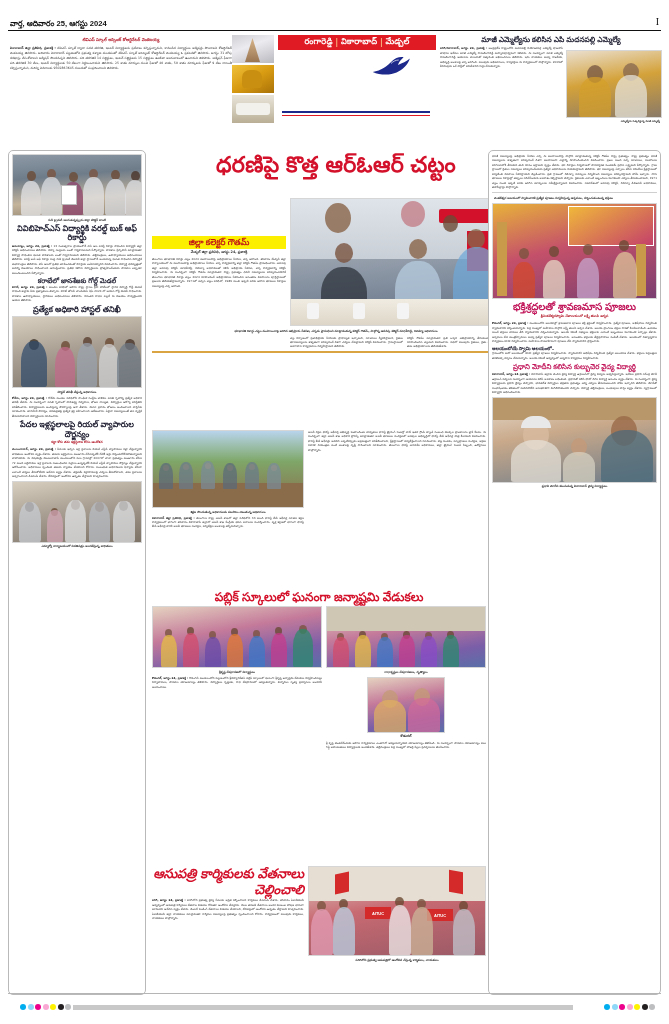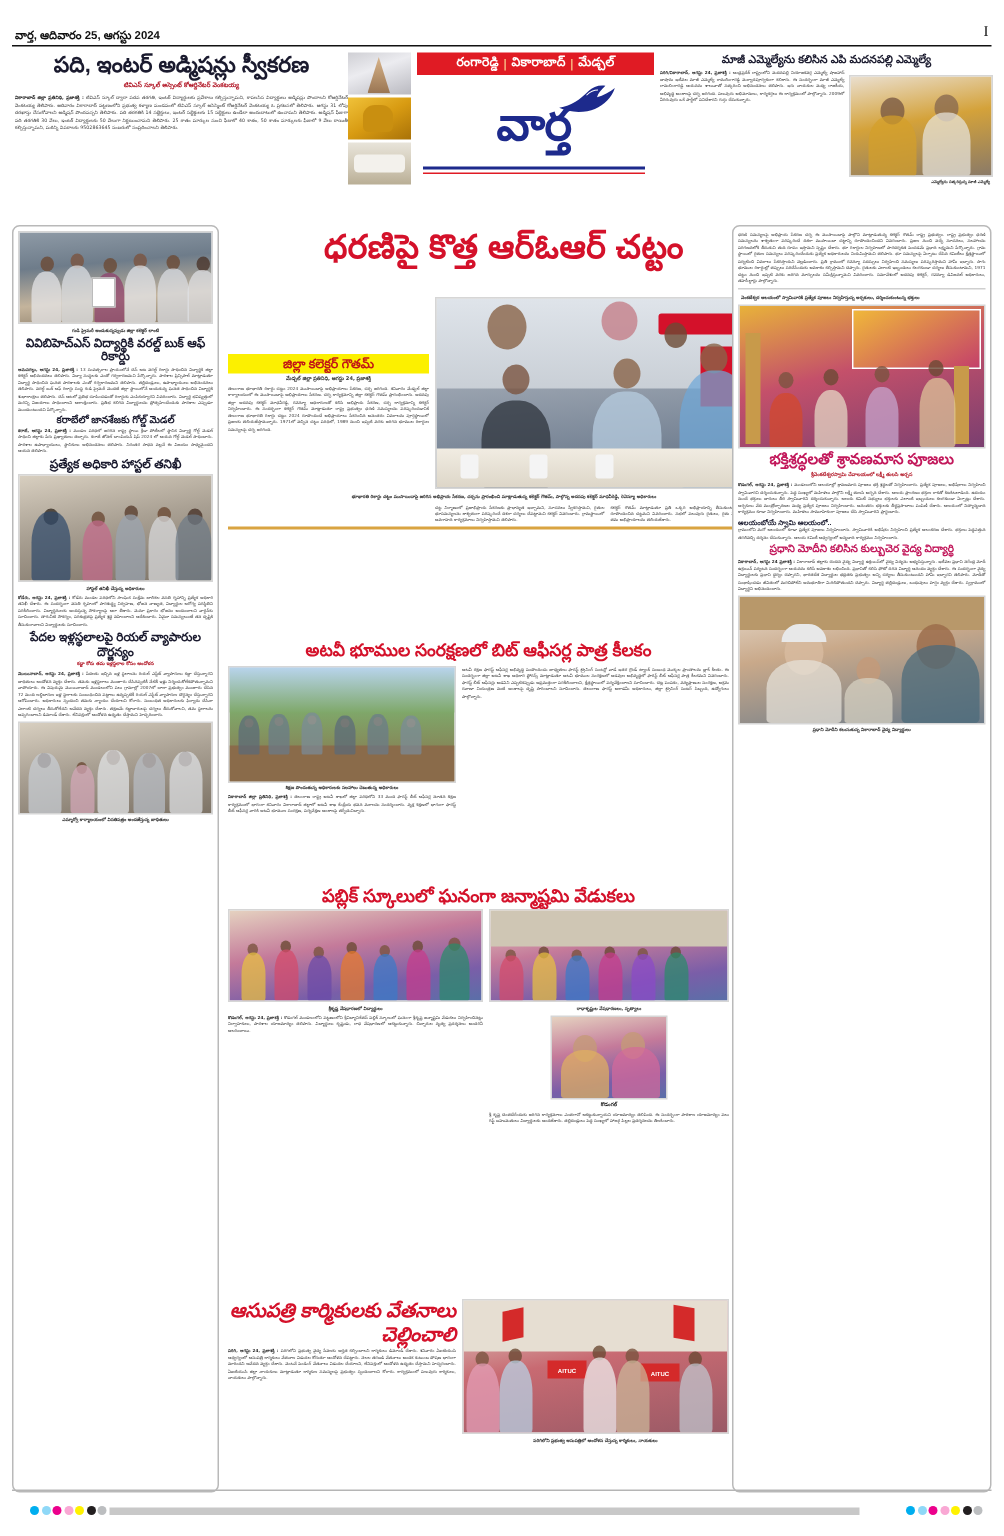--- a/index.html
+++ b/index.html
@@ -139,27 +139,25 @@
       <span>రంగారెడ్డి</span>
       <span class="sep">|</span>
       <span>వికారాబాద్</span>
       <span class="sep">|</span>
       <span>మేడ్చల్</span>
     </div>
     <svg class="bird" viewBox="0 0 60 34">
       <path d="M4 24 C16 22 24 16 32 8 C36 4 42 2 48 3 C44 7 41 10 40 14 C46 12 52 9 57 5 C54 14 47 21 38 25 C29 29 14 29 4 24 Z" fill="#1d2a8c"></path>
       <path d="M30 12 C33 9 37 7 41 7" stroke="#fff" stroke-width="1" fill="none"></path>
     </svg>
-    <div class="mast-title">వార్త</div>
     <div class="mast-rule1"></div>
     <div class="mast-rule2"></div>
   </div>
 
   <div style="position:absolute;left:10px;top:36px;width:222px;">
-    <div class="h-big hl-dark" style="font-size:14.5px;">పది, ఇంటర్ అడ్మిషన్లు స్వీకరణ</div>
     <div class="sub-head" style="font-size:4.2px;color:#b01020;">టివిఎస్ స్కూల్ అస్సెంట్ కోఆర్డినేటర్ వెంకటయ్య</div>
     <p class="body-text" style="margin-top:1px;">
       <span class="dateline">వికారాబాద్ జిల్లా ప్రతినిధి, ప్రజాశక్తి :</span>
       <span>టివిఎస్ స్కూల్ ద్వారా పదవ తరగతి, ఇంటర్ విద్యార్థులకు ప్రవేశాలు కల్పిస్తున్నామని, కావలసిన విద్యార్థులు అడ్మిషన్లు పొందాలని కోఆర్డినేటర్ వెంకటయ్య తెలిపారు. ఆదివారం వికారాబాద్ పట్టణంలోని ప్రభుత్వ కళ్యాణ మండపంలో టివిఎస్ స్కూల్ అసెస్మెంట్ కోఆర్డినేటర్ వెంకటయ్య ఓ ప్రకటనలో తెలిపారు. ఆగస్టు 31 లోపు దరఖాస్తు చేసుకోవాలని అడ్మిషన్ పొందవచ్చని తెలిపారు. పది తరగతికి 14 సబ్జెక్టులు, ఇంటర్ సబ్జెక్టులకు 15 సబ్జెక్టులు ఉండేలా అందుబాటులో ఉంచామని తెలిపారు. అడ్మిషన్ ఫీజుగా పది తరగతికి 30 వేలు, ఇంటర్ విద్యార్థులకు 50 వేలుగా నిర్ణయించామని తెలిపారు. 25 శాతం మార్కుల నుంచి ఫీజులో 40 శాతం, 50 శాతం మార్కులకు ఫీజులో 9 వేలు రాయితీ కల్పిస్తున్నామని, మరిన్ని వివరాలకు 9502863645 నంబరులో సంప్రదించాలని తెలిపారు.</span>
     </p>
   </div>
 
   <div style="position:absolute;left:440px;top:36px;width:222px;">
     <div class="h-xs hl-dark" style="font-size:7.4px;">మాజీ ఎమ్మెల్యేను కలిసిన ఎపి మదనపల్లి ఎమ్మెల్యే</div>
     <div style="display:flex;gap:3px;margin-top:1.5px;">
@@ -289,21 +287,20 @@
           <p class="body-text tiny">చట్ట నిర్మాణంలో ప్రజాభిప్రాయ సేకరణకు ప్రాధాన్యత ఇచ్చామని, సూచనలు స్వీకరిస్తామని, రైతుల భూసమస్యలను శాశ్వతంగా పరిష్కరించే దిశగా చర్యలు చేపట్టామని కలెక్టర్ వివరించారు. గ్రామస్థాయిలో అవగాహన కార్యక్రమాలు నిర్వహిస్తామని తెలిపారు.</p>
         </div>
       <div style="flex:1;">
           <p class="body-text tiny">కలెక్టర్ గౌతమ్ మాట్లాడుతూ ప్రతి ఒక్కరి అభిప్రాయాన్ని తీసుకుంటామని, ఇది రైతుల కోసం రూపొందించిన చట్టమని వివరించారు. సభలో పలువురు రైతులు, రైతు సంఘాల నాయకులు పాల్గొని తమ అభిప్రాయాలను తెలియజేశారు.</p>
         </div>
     </div>
     <div class="gold-rule" style="margin-top:2px;"></div>
   </div>
 
   <div style="position:absolute;left:152px;top:428px;width:334px;">
-    <div class="h-med hl-red" style="font-size:11.5px;">అటవీ భూముల సంరక్షణలో బిట్ ఆఫీసర్ల పాత్ర కీలకం</div>
     <div style="display:flex;gap:4px;margin-top:2px;">
       <div style="width:152px;flex:none;">
         <div class="photo field" style="width:100%;height:78px;">
           <div style="position:absolute;left:0;top:0;width:100%;height:30px;background:linear-gradient(#b8d4ec,#7fa86a);"></div>
           <div style="position:absolute;left:0;bottom:0;width:100%;height:24px;background:#8a6b4a;"></div>
           <div class="head" style="left:10px;top:34px;width:6px;height:6px;background:#caa070;"></div>
           <div class="fig" style="left:6px;bottom:18px;width:14px;height:26px;background:#5a6a7a;"></div>
           <div class="head" style="left:30px;top:33px;width:6px;height:6px;background:#caa070;"></div>
           <div class="fig" style="left:26px;bottom:18px;width:14px;height:27px;background:#6a7a8a;"></div>
           <div class="head" style="left:52px;top:32px;width:6px;height:6px;background:#caa070;"></div>

